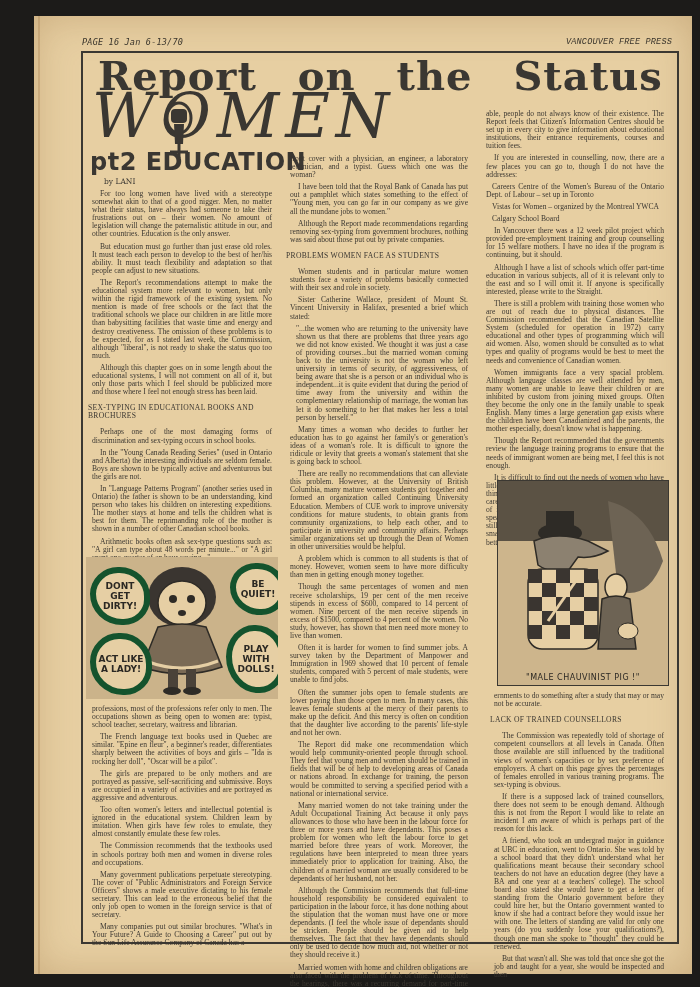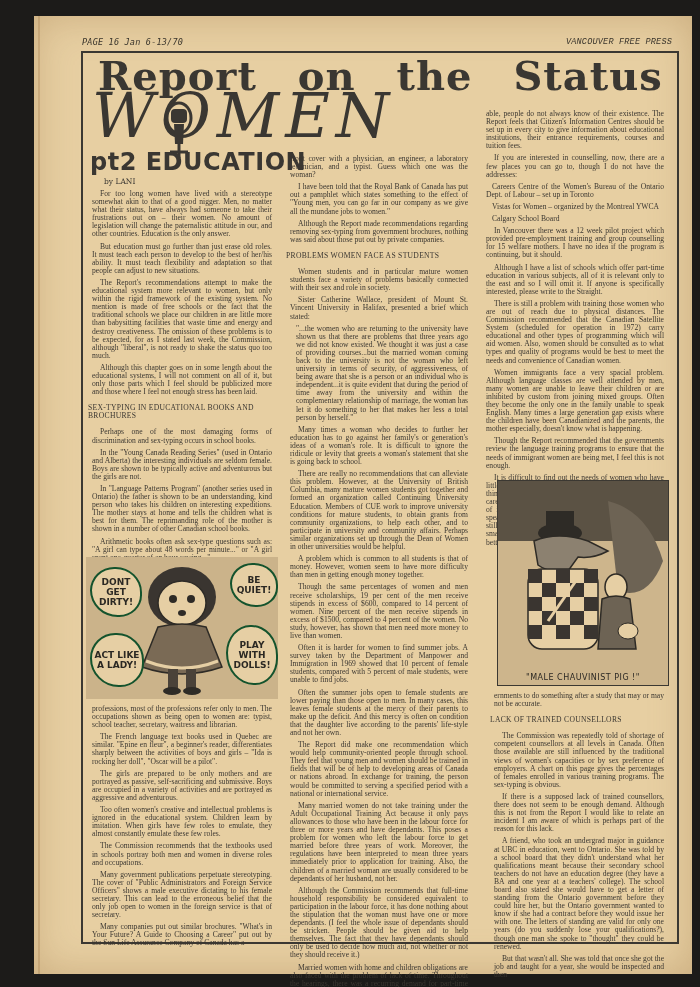--- a/index.html
+++ b/index.html
@@ -21,21 +21,21 @@
   .col .head { text-indent:0; margin:8px 0 8px 0; letter-spacing:0.3px; text-align:left; }
   .col .quote { padding-left:6px; text-indent:0; }
   .col .addr { text-indent:6px; }
   .left { left:88px; top:186px; width:188px; }
   .left2 { left:88px; top:701px; width:188px; }
   .mid { left:286px; top:151px; width:186px; }
   .right { left:482px; top:106px; width:186px; }
   .right2 { left:490px; top:688px; width:178px; }
   .cartoon1 { position:absolute; left:86px; top:557px; width:192px; height:142px; background:#cbb38a; overflow:hidden; }
   .cartoon2 { position:absolute; left:497px; top:480px; width:172px; height:206px; background:#cdb58c; border:1px solid #3b3832; box-sizing:border-box; overflow:hidden; }
-  .bubble { position:absolute; background:#e6cfa4; border:2px solid #14532d; border-radius:48% 52% 45% 55%; font-family:"DejaVu Sans", sans-serif; font-weight:bold; font-size:9px; line-height:10px; text-align:center; color:#2b2823; display:flex; align-items:center; justify-content:center; }
+  .bubble { position:absolute; background:#e6cfa4; border:6px solid #14532d; border-radius:48% 52% 45% 55%; font-family:"DejaVu Sans", sans-serif; font-weight:bold; font-size:9px; line-height:10px; text-align:center; color:#2b2823; display:flex; align-items:center; justify-content:center; }
   .caption2 { position:absolute; left:0; right:0; bottom:3px; text-align:center; font-family:"DejaVu Sans", sans-serif; font-size:8px; color:#2b2823; letter-spacing:0.5px; }
 </style>
 </head>
 <body>
 
 <div class="paper"></div>
 <div class="fold"></div>
 
 <div class="running run-left">PAGE 16   Jan 6-13/70</div>
 <div class="running run-right">VANCOUVER FREE PRESS</div>
@@ -85,21 +85,21 @@
   <div class="bubble" style="left:4px;top:10px;width:48px;height:46px;">DONT GET DIRTY!</div>
   <div class="bubble" style="left:144px;top:6px;width:44px;height:40px;">BE QUIET!</div>
   <div class="bubble" style="left:140px;top:68px;width:48px;height:56px;">PLAY WITH DOLLS!</div>
   <div class="bubble" style="left:4px;top:76px;width:50px;height:50px;">ACT LIKE A LADY!</div>
 </div>
 
 <div class="col left2">
   <p class="ni">professions, most of the professions refer only to men. The occupations shown as being open to women are: typist, school teacher, secretary, waitress and librarian.</p>
   <p>The French language text books used in Quebec are similar. "Epine en fleur", a beginner's reader, differentiates sharply between the activities of boys and girls – "Ida is rocking her doll", "Oscar will be a pilot".</p>
   <p>The girls are prepared to be only mothers and are portrayed as passive, self-sacrificing and submissive. Boys are occupied in a variety of activities and are portrayed as aggressive and adventurous.</p>
-  <p>Too often women's creative and intellectual problems is ignored in the educational system. Children learn by imitation. When girls have few roles to emulate, they almost constantly emulate these few roles.</p>
+  <p>Too often women's letters and intellectual potential is ignored in the educational system. Children learn by imitation. When girls have few roles to emulate, they almost constantly emulate these few roles.</p>
   <p>The Commission recommends that the textbooks used in schools portray both men and women in diverse roles and occupations.</p>
   <p>Many government publications perpetuate stereotyping. The cover of "Public Administrators and Foreign Service Officers" shows a male executive dictating to his female secretary. This can lead to the erroneous belief that the only job open to women in the foreign service is that of secretary.</p>
   <p>Many companies put out similar brochures. "What's in Your Future? A Guide to Choosing a Career" put out by the Sun Life Assurance Company of Canada has a</p>
 </div>
 
 <div class="col mid">
   <p class="ni">front cover with a physician, an engineer, a laboratory technician, and a typist. Guess which one was the woman?</p>
   <p>I have been told that the Royal Bank of Canada has put out a pamphlet which states something to the effect of "Young men, you can go far in our company as we give all the mundane jobs to women."</p>
   <p>Although the Report made recommendations regarding removing sex-typing from government brochures, nothing was said about those put out by private companies.</p>
   <p class="head">PROBLEMS WOMEN FACE AS STUDENTS</p>

